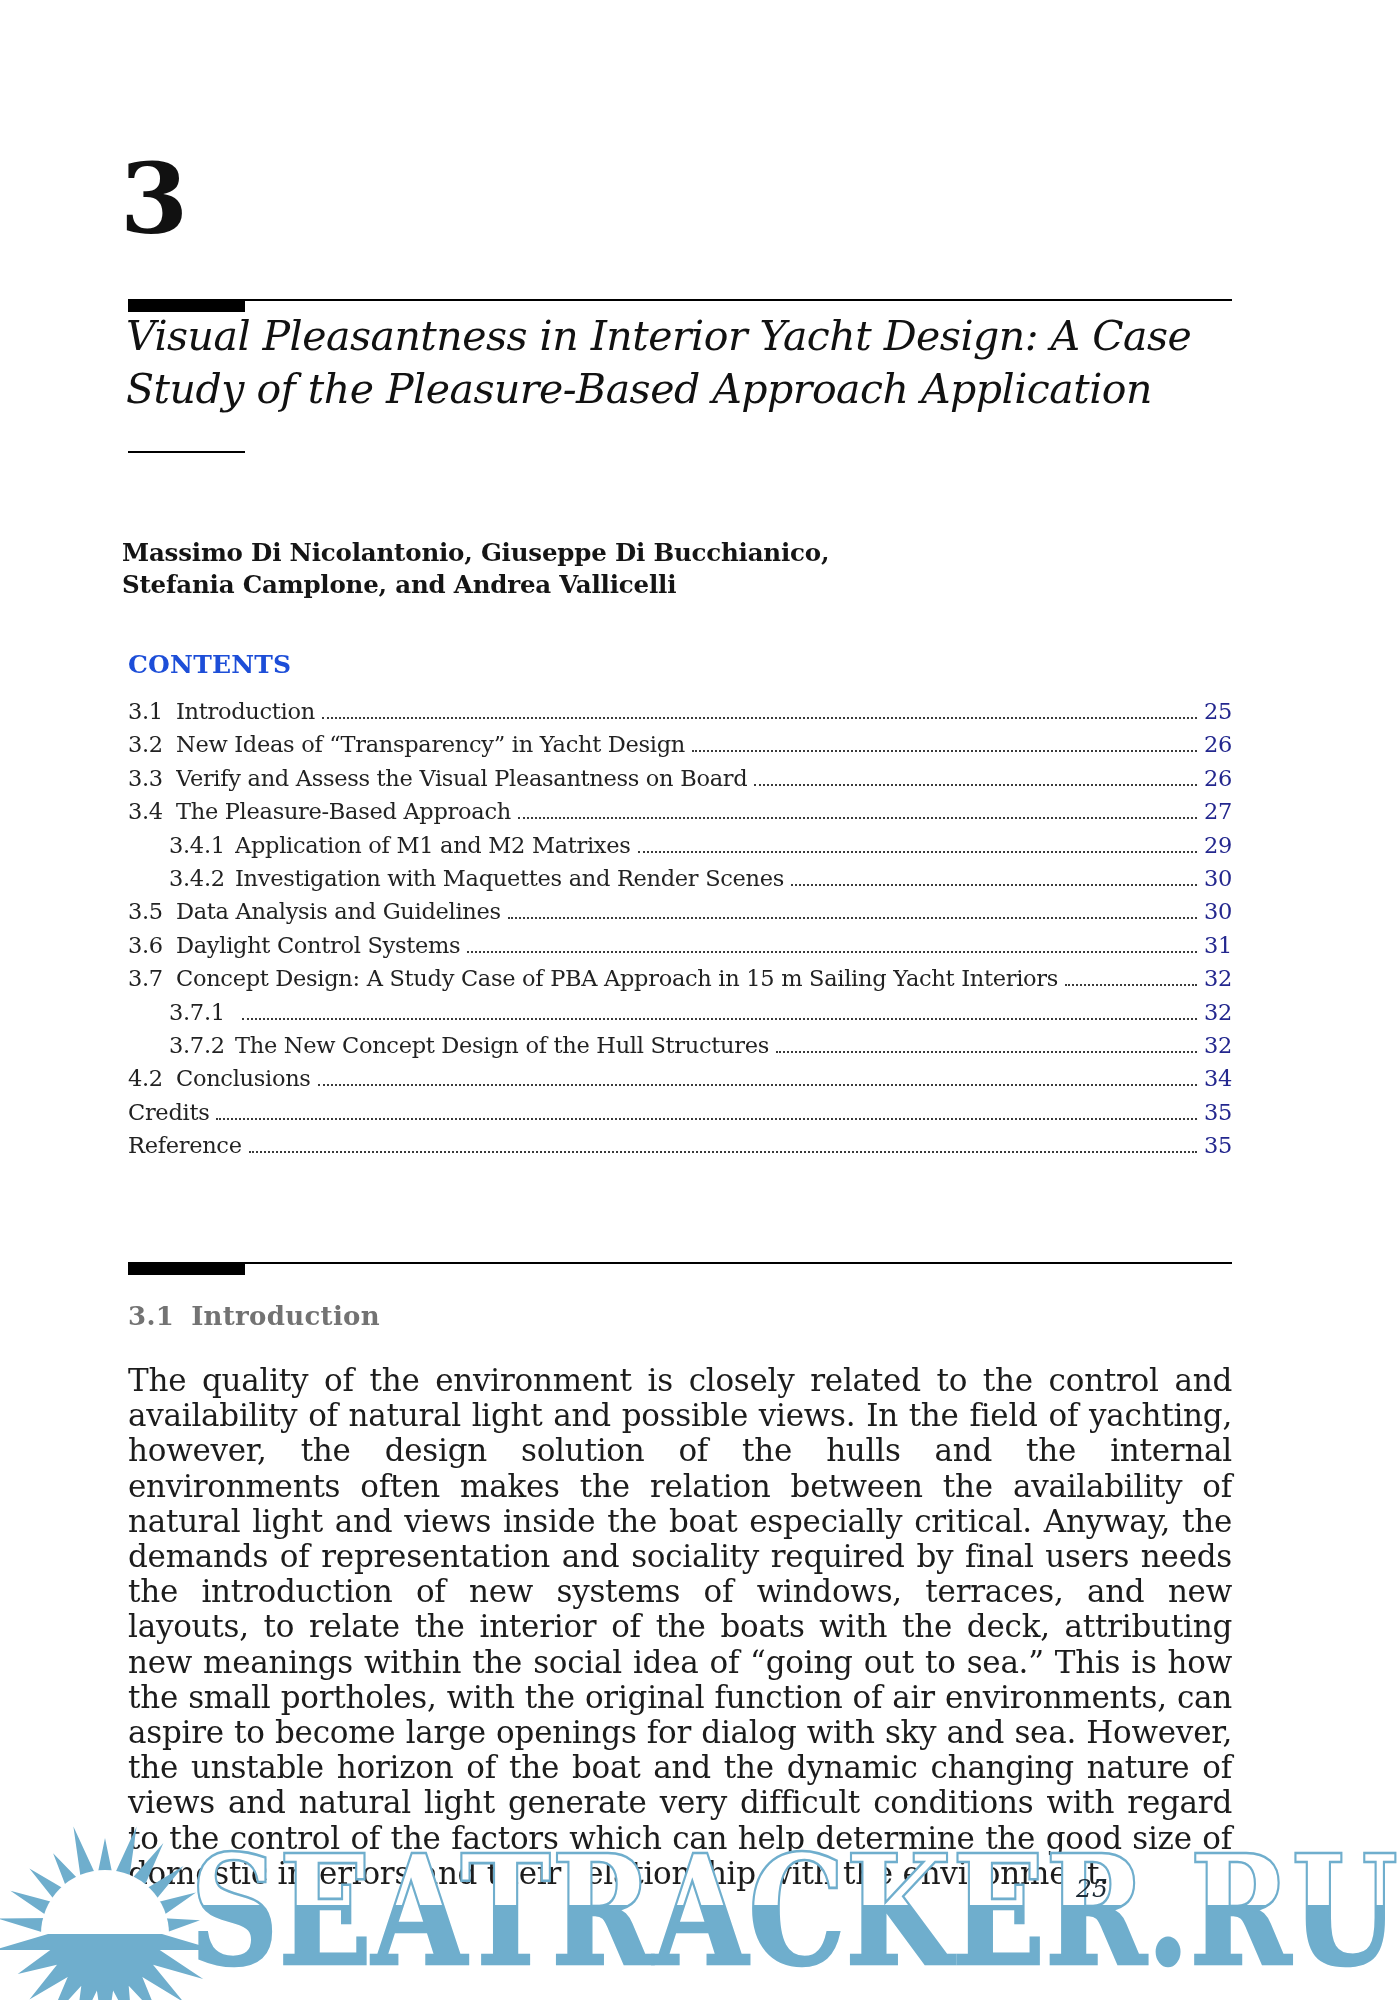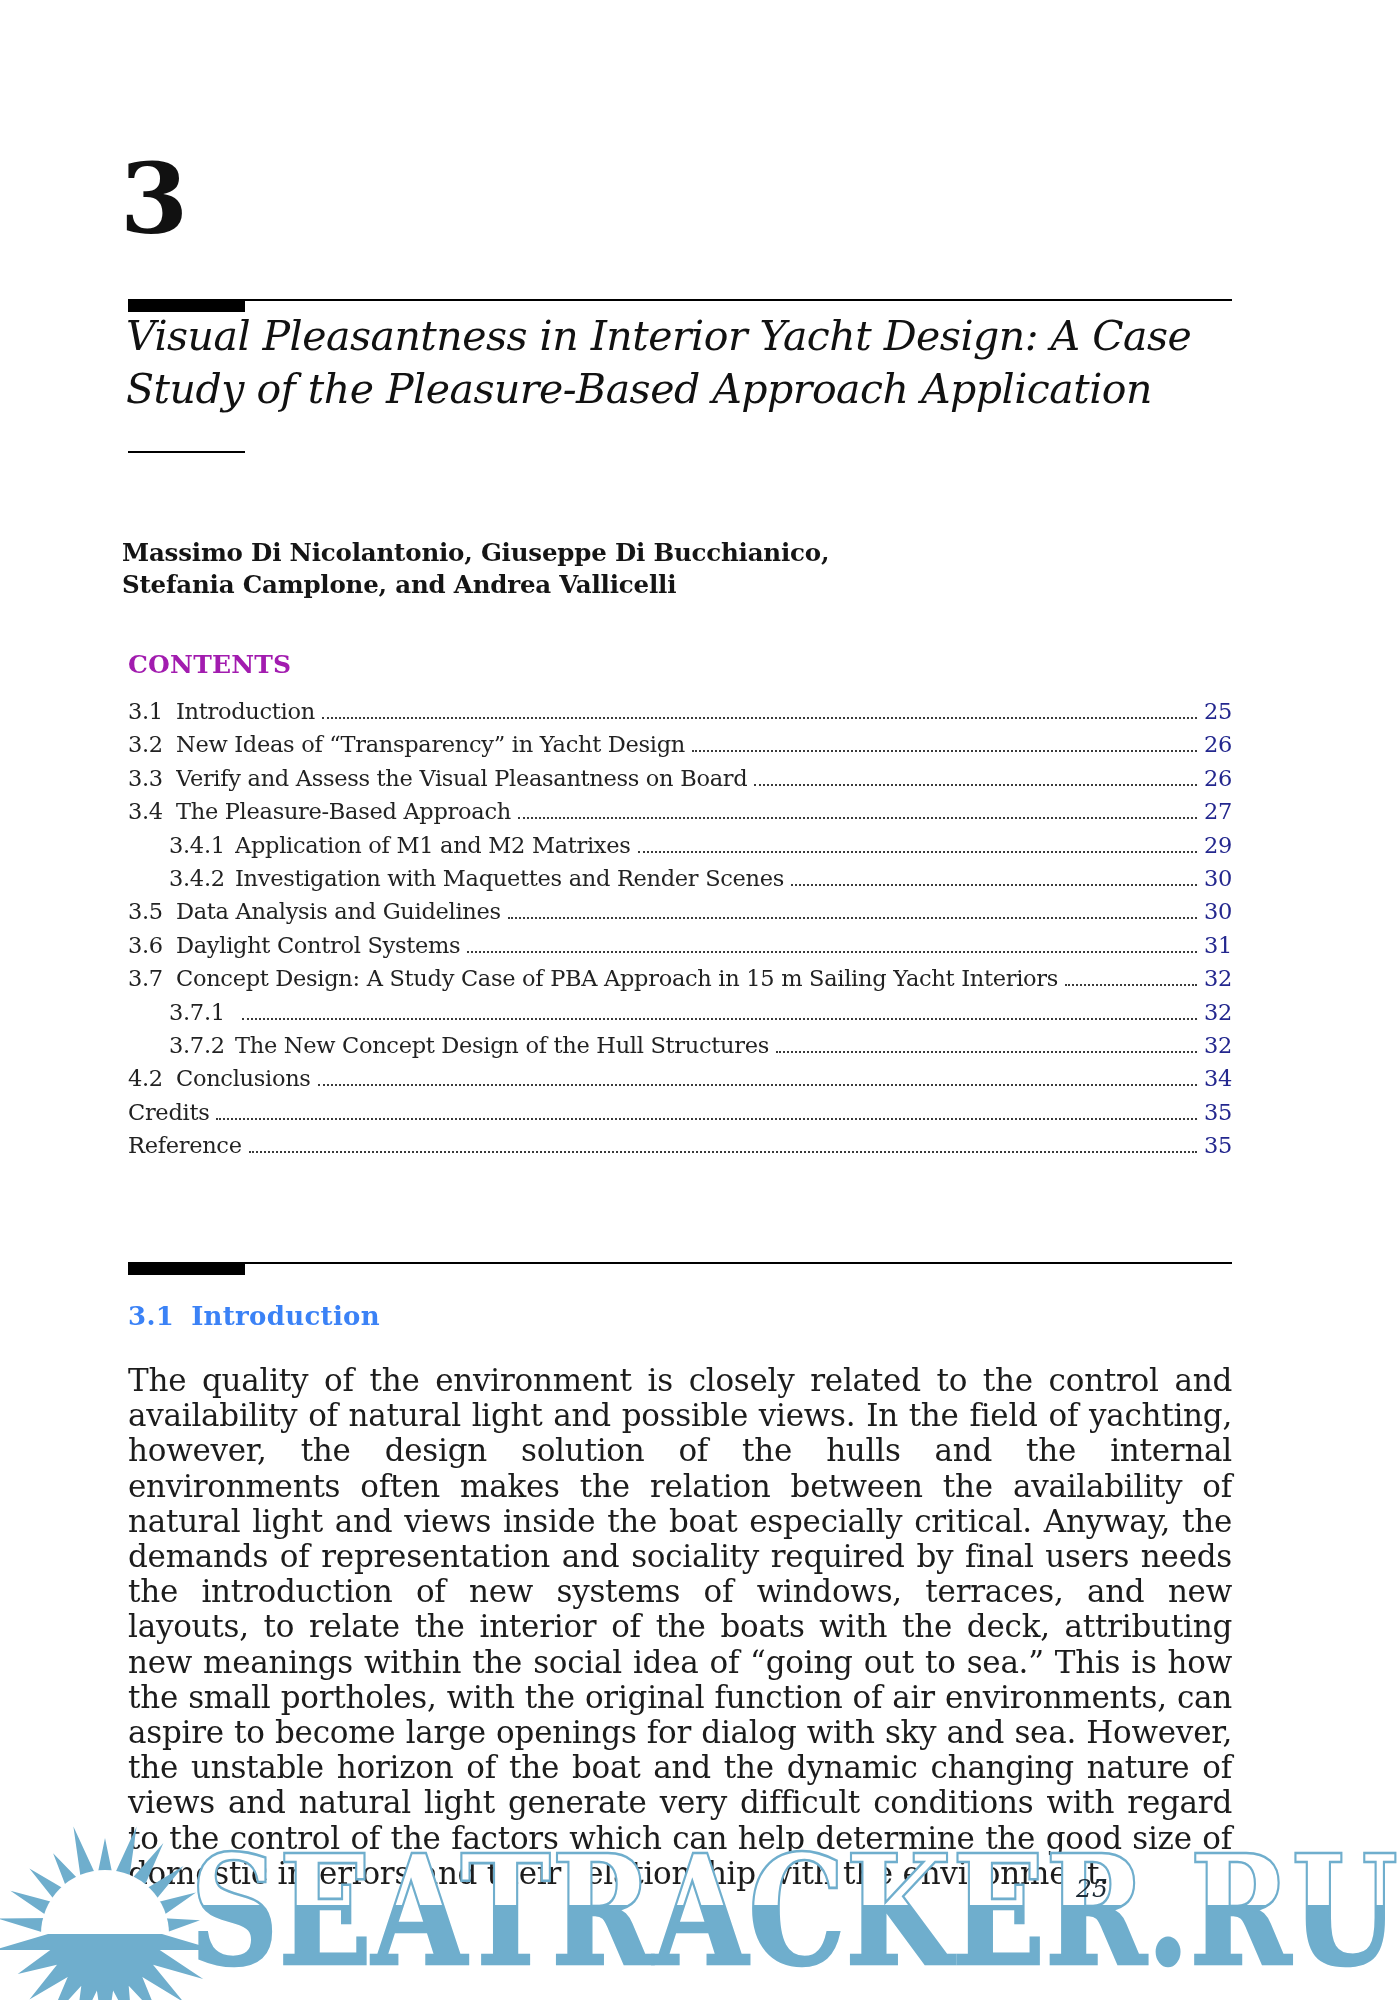--- a/index.html
+++ b/index.html
@@ -26,35 +26,35 @@
   }
   .title-underline{left:128px;top:451px;width:117px;height:2px;background:#000;}
 
   .authors{
     left:122px;top:537px;width:900px;
     font-size:24.5px;line-height:32px;font-weight:bold;color:#151515;
     white-space:pre-line;letter-spacing:-0.2px;
   }
 
   .contents-heading{
-    left:128px;top:650px;font-size:25px;font-weight:bold;color:#a21caf;
+    left:128px;top:650px;font-size:25px;font-weight:bold;color:#1d4ed8;
     letter-spacing:0.2px;
   }
 
   .toc{left:128px;top:698px;width:1104px;font-size:22.5px;color:#222;letter-spacing:-0.3px;}
   .toc-row{display:flex;align-items:baseline;height:33.4px;white-space:nowrap;}
   .toc-row.lvl2{padding-left:41px;}
   .toc-num{flex:0 0 auto;min-width:48px;}
   .toc-row.lvl2 .toc-num{min-width:66px;}
   .toc-label{flex:0 1 auto;min-width:0;overflow:hidden;}
   .toc-dots{flex:1 1 0;min-width:14px;border-bottom:2.6px dotted #3a3a3a;margin:0 3px 6px 7px;}
   .toc-page{flex:0 0 auto;min-width:32px;text-align:right;color:#23278E;}
 
   .section-heading{
-    left:128px;top:1301px;font-size:26px;font-weight:bold;color:#3b82f6;letter-spacing:0.3px;
+    left:128px;top:1301px;font-size:26px;font-weight:bold;color:#737373;letter-spacing:0.3px;
   }
   .section-heading .sec-label{margin-left:17px;}
 
   .body-par{
     left:128px;top:1363px;width:1104px;
     font-size:31px;line-height:35.2px;color:#1c1c1c;
     text-align:justify;letter-spacing:-0.25px;
   }
 
   .watermark{left:0;top:1816px;width:1400px;height:184px;z-index:2;}

